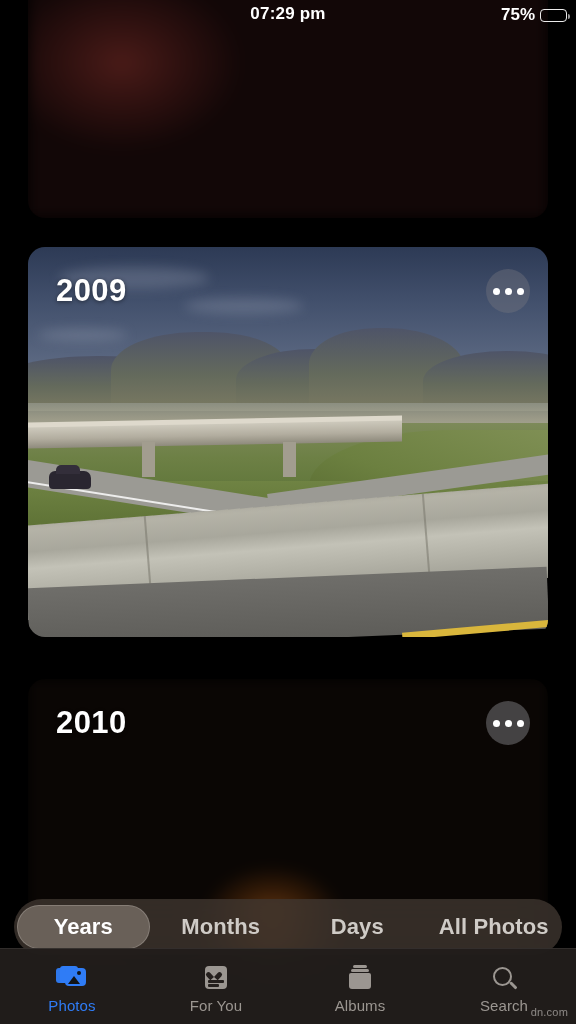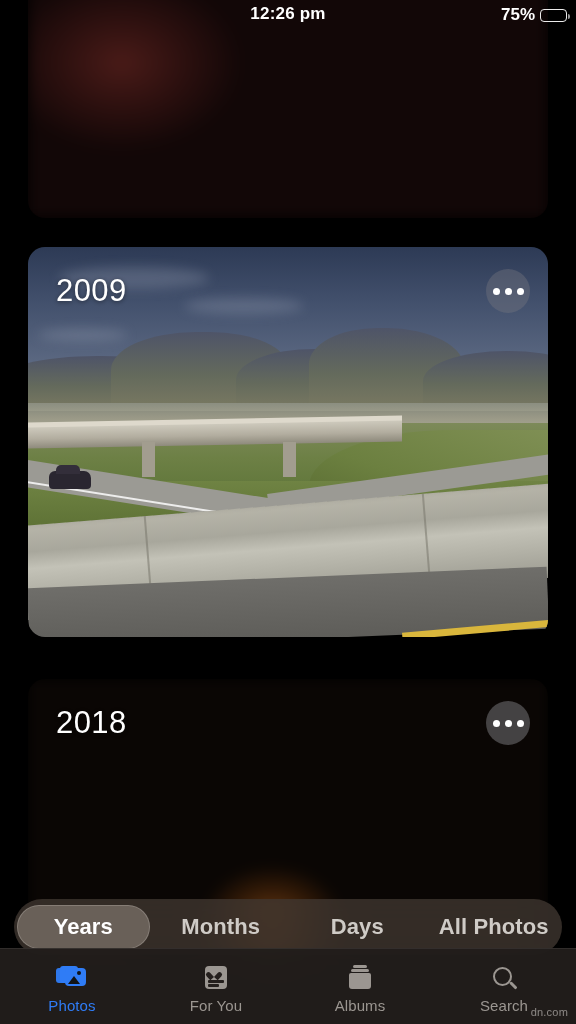--- a/index.html
+++ b/index.html
@@ -181,21 +181,21 @@
     width:24px; height:9px; background:#332e3a; border-radius:5px 5px 0 0;
   }
   .ls-grass-fore {
     position:absolute; left:0; top:60%; width:100%; height:14%;
     background:linear-gradient(180deg,#6f8343 0%, #5b6f33 100%);
   }
 
   
   .card-year-label {
     position:absolute; left:28px; top:26px;
-    font-size:31px; font-weight:400; color:#fff;
+    font-size:31px; font-weight:700; color:#fff;
     letter-spacing:.4px;
     text-shadow:0 1px 4px rgba(0,0,0,.45);
     z-index:5;
   }
   .card-more-button {
     position:absolute; right:18px; top:22px;
     width:44px; height:44px; border-radius:50%;
     background:rgba(120,120,128,.38);
     display:flex; align-items:center; justify-content:center;
     gap:5px; z-index:5;
@@ -370,32 +370,32 @@
       <div class="card-year-label">2009</div>
       <div class="card-more-button">
         <i></i>
         <i></i>
         <i></i>
       </div>
     </div>
 
     <div class="year-card" id="card-2010">
       <div class="photo"></div>
-      <div class="card-year-label">2018</div>
+      <div class="card-year-label">2010</div>
       <div class="card-more-button">
         <i></i>
         <i></i>
         <i></i>
       </div>
     </div>
 
   </div>
 
   <div id="status-bar">
-    <div id="status-time">12:26 pm</div>
+    <div id="status-time">07:29 pm</div>
     <div id="status-right">
       <span id="battery-percent">75%</span>
       <span id="battery-icon">
         <span id="battery-fill" style="width: 19%; background: rgb(245, 207, 60);"></span>
       </span>
     </div>
   </div>
 
   <div id="tab-bar">
 

